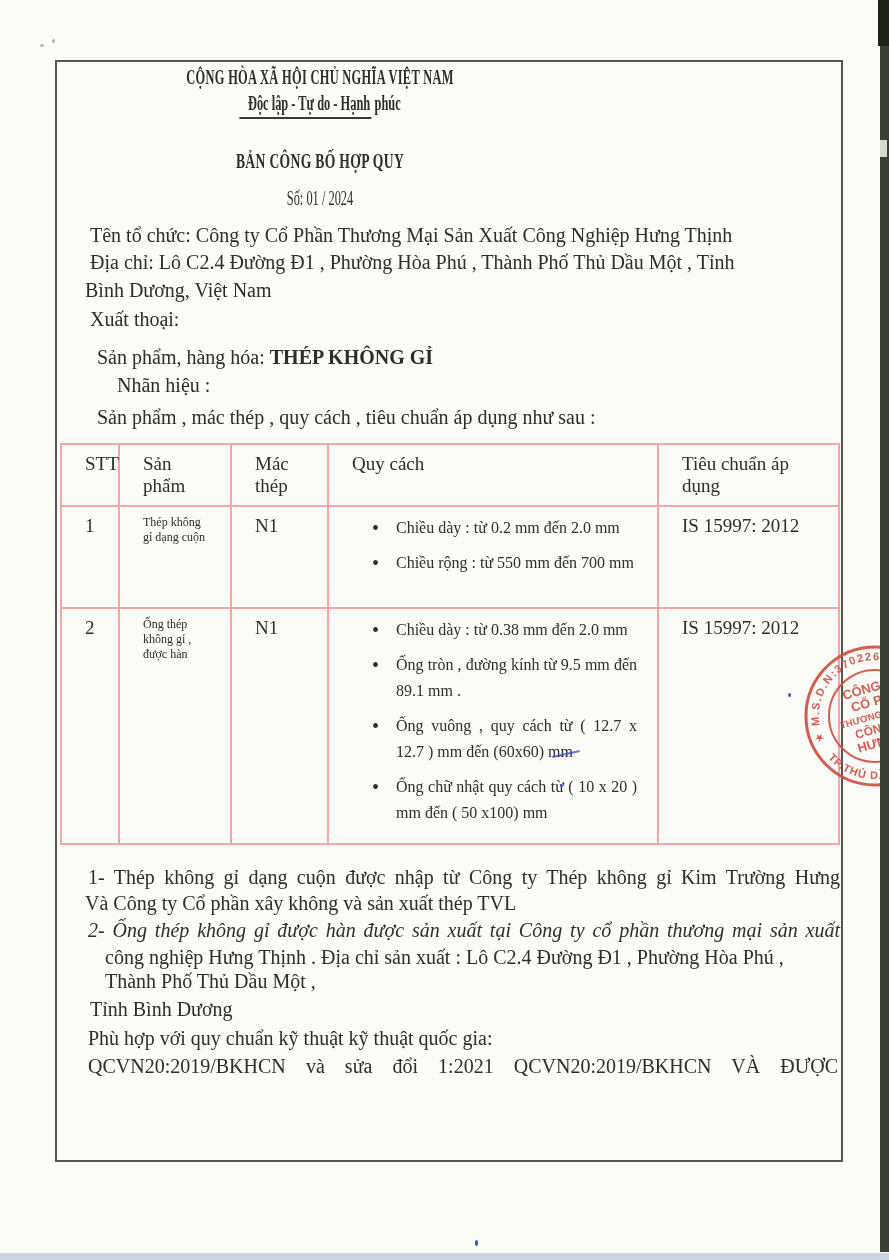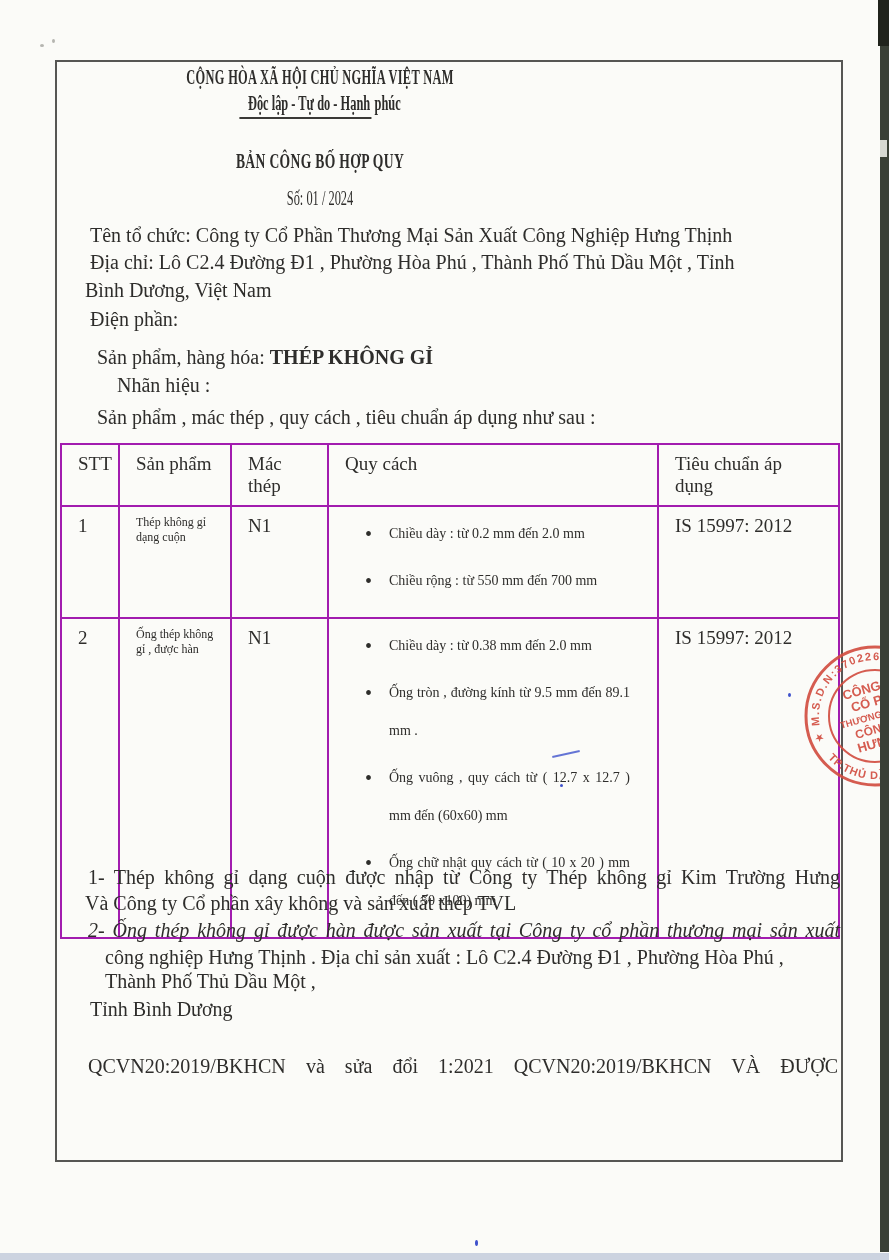--- a/index.html
+++ b/index.html
@@ -24,31 +24,31 @@
   
   .line{position:absolute;font-size:20px;line-height:26px;white-space:nowrap;}
   .just{white-space:normal;text-align:justify;text-align-last:justify;}
   .bold{font-weight:bold;}
   
   table.spec{
     position:absolute;left:60px;top:443px;width:778px;border-collapse:collapse;
     table-layout:fixed;font-size:19px;
   }
   table.spec th,table.spec td{
-    border:2px solid #a21caf;vertical-align:top;padding:8px 16px;
+    border:2px solid #fca5a5;vertical-align:top;padding:8px 23px;
     font-weight:normal;text-align:left;box-sizing:border-box;
   }
   col.c1{width:58px;}col.c2{width:112px;}col.c3{width:97px;}col.c4{width:330px;}col.c5{width:181px;}
   td.ctr,th.ctr{text-align:center;}
   td.prod{font-size:12px;text-align:justify;padding:10px 6px 10px 12px;}
   td.qc{padding:10px 8px 10px 0;}
   ul.specs{list-style:none;margin:0;padding:0;}
   ul.specs li{
-    position:relative;padding-left:44px;margin-bottom:9px;font-size:14px;
-    line-height:38px;text-align:justify;width:285px;box-sizing:border-box;
+    position:relative;padding-left:44px;margin-bottom:9px;font-size:16px;
+    line-height:26px;text-align:justify;width:285px;box-sizing:border-box;
   }
   ul.specs li::before{content:"\2022";position:absolute;left:20px;top:0;font-size:20px;}
   td.std{padding:10px 6px 10px 10px;}
   
   .edge-band{position:absolute;left:880px;top:0;width:9px;height:1252px;background:#3a4036;z-index:6;}
   .edge-cap{position:absolute;left:878px;top:0;width:11px;height:46px;background:#20231c;z-index:7;}
   .edge-notch{position:absolute;left:880px;top:140px;width:7px;height:17px;background:#d7d9d2;z-index:7;}
   .bottom-bar{position:absolute;left:0;top:1253px;width:889px;height:7px;background:#ccd3e0;z-index:6;}
   .speck{position:absolute;border-radius:50%;z-index:5;}
   .blue{background:#3f52cc;}
@@ -68,21 +68,21 @@
   <div class="hdr republic line cond62" style="left:56px;">CỘNG HÒA XÃ HỘI CHỦ NGHĨA VIỆT NAM</div>
   <div class="hdr motto line cond62" style="left:56px;">
     <span class="u">Độc lập - Tự do - Hạnh</span><span> phúc</span>
   </div>
   <div class="hdr doc-title line cond68" style="left:56px;">BẢN CÔNG BỐ HỢP QUY</div>
   <div class="hdr doc-number line cond62" style="left:56px;">Số: 01 / 2024</div>
 
   <div class="line" style="left:90px;top:222px;">Tên tổ chức: Công ty Cổ Phần Thương Mại Sản Xuất Công Nghiệp Hưng Thịnh</div>
   <div class="line" style="left:90px;top:249px;">Địa chỉ: Lô C2.4 Đường Đ1 , Phường Hòa Phú , Thành Phố Thủ Dầu Một , Tỉnh</div>
   <div class="line" style="left:85px;top:277px;">Bình Dương, Việt Nam</div>
-  <div class="line" style="left:90px;top:306px;">Điện phần:</div>
+  <div class="line" style="left:90px;top:306px;">Xuất thoại:</div>
   <div class="line" style="left:97px;top:344px;">
     <span>Sản phẩm, hàng hóa: </span><span class="bold">THÉP KHÔNG GỈ</span>
   </div>
   <div class="line" style="left:97px;top:372px;margin-left:20px;">Nhãn hiệu :</div>
   <div class="line" style="left:97px;top:404px;">Sản phẩm , mác thép , quy cách , tiêu chuẩn áp dụng như sau :</div>
 
   <table class="spec">
     <colgroup>
         <col class="c1">
         <col class="c2">
@@ -126,20 +126,21 @@
     </tr>
   </tbody>
     </table>
 
   <div class="line just" style="left:88px;top:864px;width:752px;">1- Thép không gỉ dạng cuộn được nhập từ Công ty Thép không gỉ Kim Trường Hưng</div>
   <div class="line" style="left:85px;top:890px;">Và Công ty Cổ phần xây không và sản xuất thép TVL</div>
   <div class="line just" style="left:88px;top:917px;width:752px;font-style:italic;">2- Ống thép không gỉ được hàn được sản xuất tại Công ty cổ phần thương mại sản xuất</div>
   <div class="line" style="left:105px;top:944px;">công nghiệp Hưng Thịnh . Địa chỉ sản xuất : Lô C2.4 Đường Đ1 , Phường Hòa Phú ,</div>
   <div class="line" style="left:105px;top:968px;text-align:center;">Thành Phố Thủ Dầu Một ,</div>
   <div class="line" style="left:90px;top:996px;">Tỉnh Bình Dương</div>
+  <div class="line" style="left:88px;top:1025px;">Phù hợp với quy chuẩn kỹ thuật kỹ thuật quốc gia:</div>
   <div class="line just" style="left:88px;top:1053px;width:750px;">QCVN20:2019/BKHCN và sửa đổi 1:2021 QCVN20:2019/BKHCN VÀ ĐƯỢC</div>
 
   <svg class="stamp" width="150" height="150" viewBox="0 0 150 150">
     <circle cx="73" cy="73" r="69" fill="none" stroke="#d24f42" stroke-width="3"></circle>
     <circle cx="73" cy="73" r="46" fill="none" stroke="#d24f42" stroke-width="2"></circle>
     <defs>
       <path id="arcTop" d="M 24.5 101 A 56 56 0 1 1 125.6 53.8"></path>
       <path id="arcBot" d="M 12.1 89.3 A 63 63 0 0 0 133.9 89.3"></path>
     </defs>
     <text font-size="11" letter-spacing="1.5">

